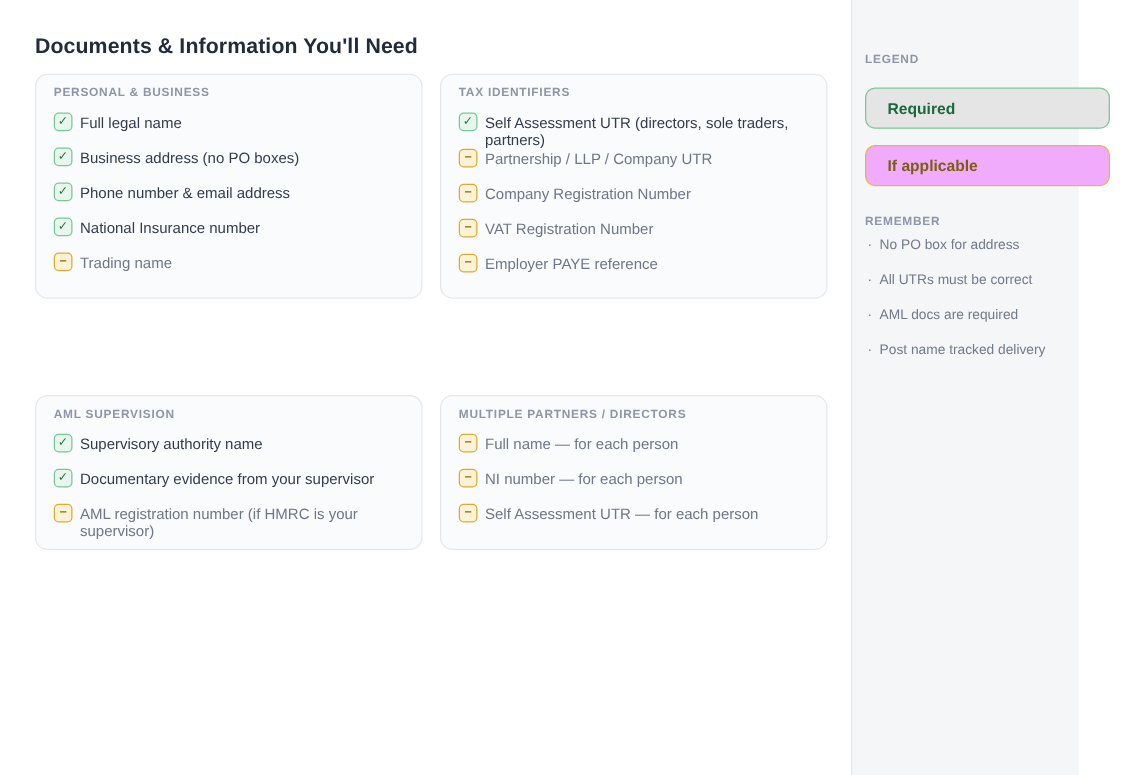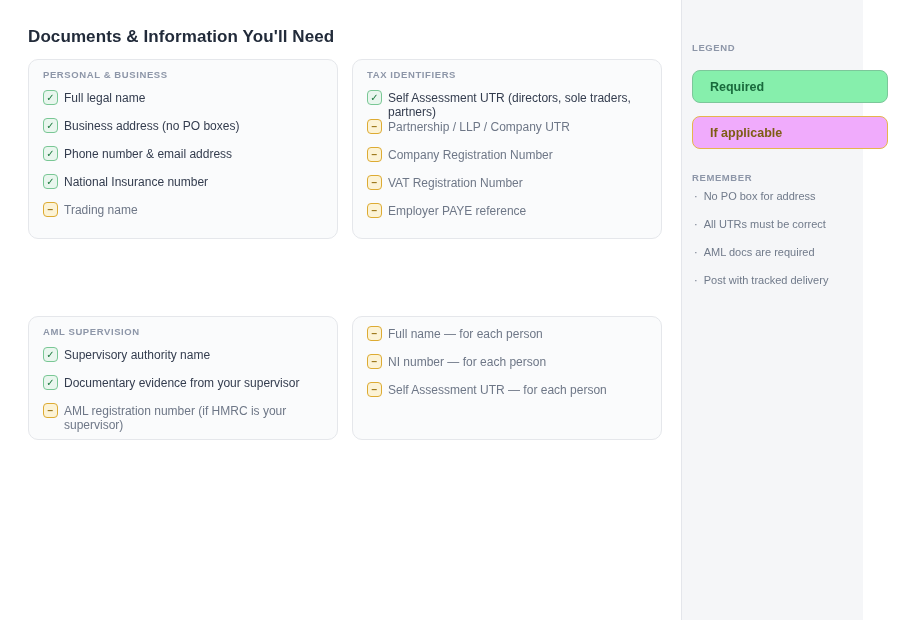--- a/index.html
+++ b/index.html
@@ -99,21 +99,21 @@
   .legend-box {
     width: 196px; height: 33px;
     border-radius: 8px;
     border: 1px solid;
     display: flex; align-items: center;
     padding-left: 17px;
     font-size: 12.5px; font-weight: 700;
     margin-bottom: 13px;
   }
   .legend-box.legend-required {
-    background: #86efac; border-color: #7cc79a; color: #186a3c;
+    background: #e5e5e5; border-color: #7cc79a; color: #186a3c;
   }
   .legend-box.legend-if-applicable {
     background: #f0abfc; border-color: #e5b54d; color: #7d5d14;
   }
   .remember-item {
     display: flex;
     align-items: flex-start;
     min-height: 28px;
     font-size: 11px; line-height: 13px;
     color: #707a8a;
@@ -200,20 +200,21 @@
   </div>
 
   <div class="check-item if-applicable">
     <span class="status-box">−</span>
     <span class="item-label">AML registration number (if HMRC is your supervisor)</span>
   </div>
 </div>
   </section>
 
   <section class="card">
+    <div class="card-header">MULTIPLE PARTNERS / DIRECTORS</div>
     <div>
   <div class="check-item if-applicable">
     <span class="status-box">−</span>
     <span class="item-label">Full name — for each person</span>
   </div>
 
   <div class="check-item if-applicable">
     <span class="status-box">−</span>
     <span class="item-label">NI number — for each person</span>
   </div>
@@ -243,16 +244,16 @@
     <span>All UTRs must be correct</span>
   </div>
 
   <div class="remember-item">
     <span class="bullet">·</span>
     <span>AML docs are required</span>
   </div>
 
   <div class="remember-item">
     <span class="bullet">·</span>
-    <span>Post with tracked delivery</span>
+    <span>Post name tracked delivery</span>
   </div>
 </div>
 </aside>
 
 </body></html>

